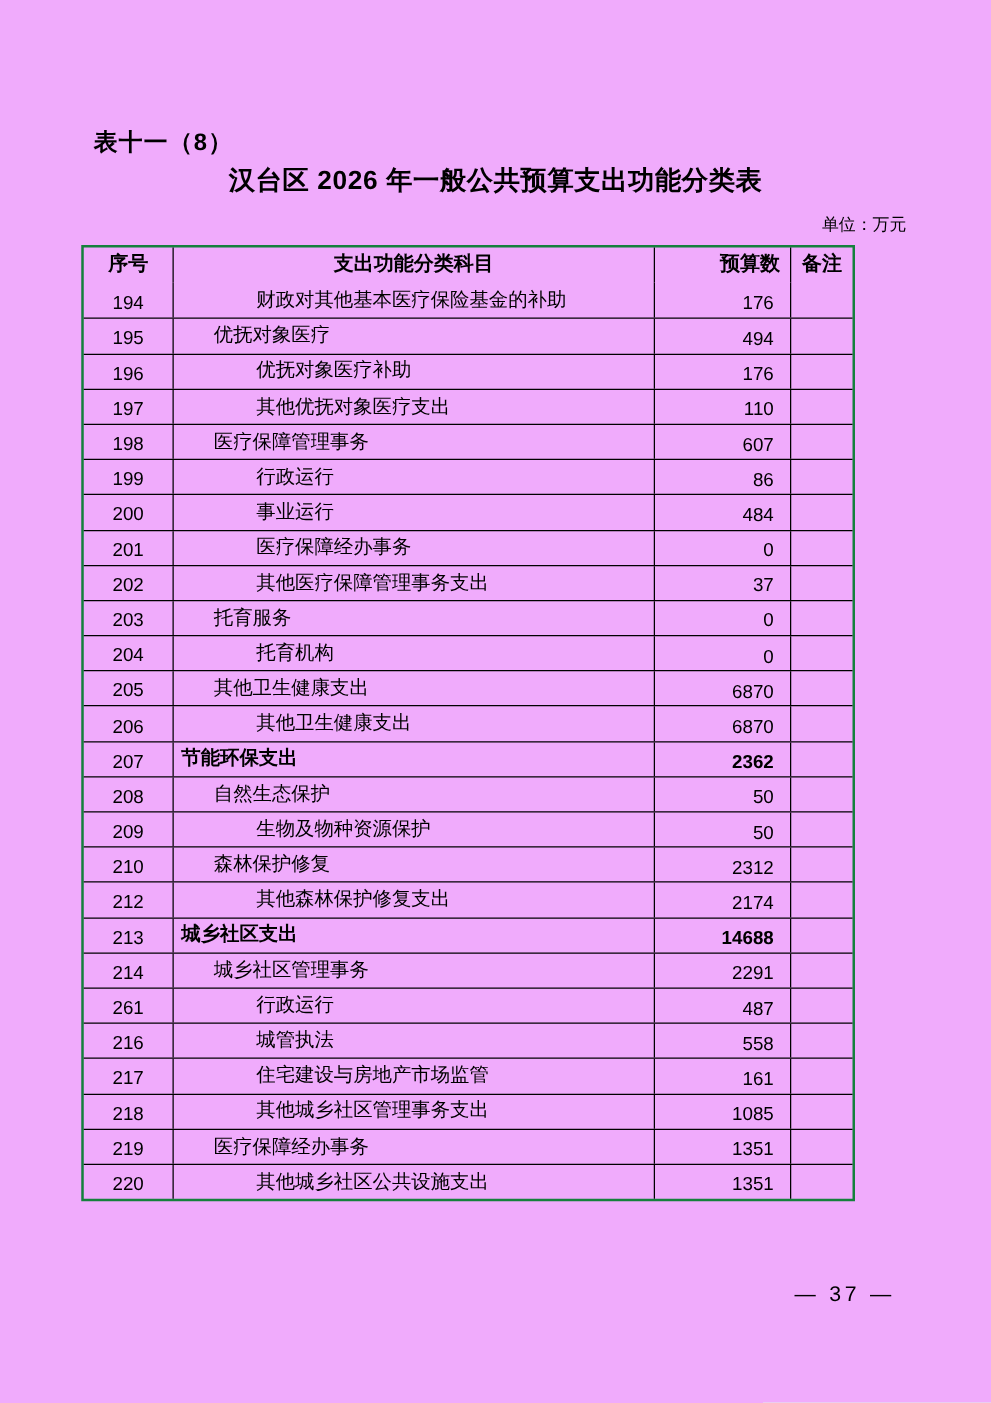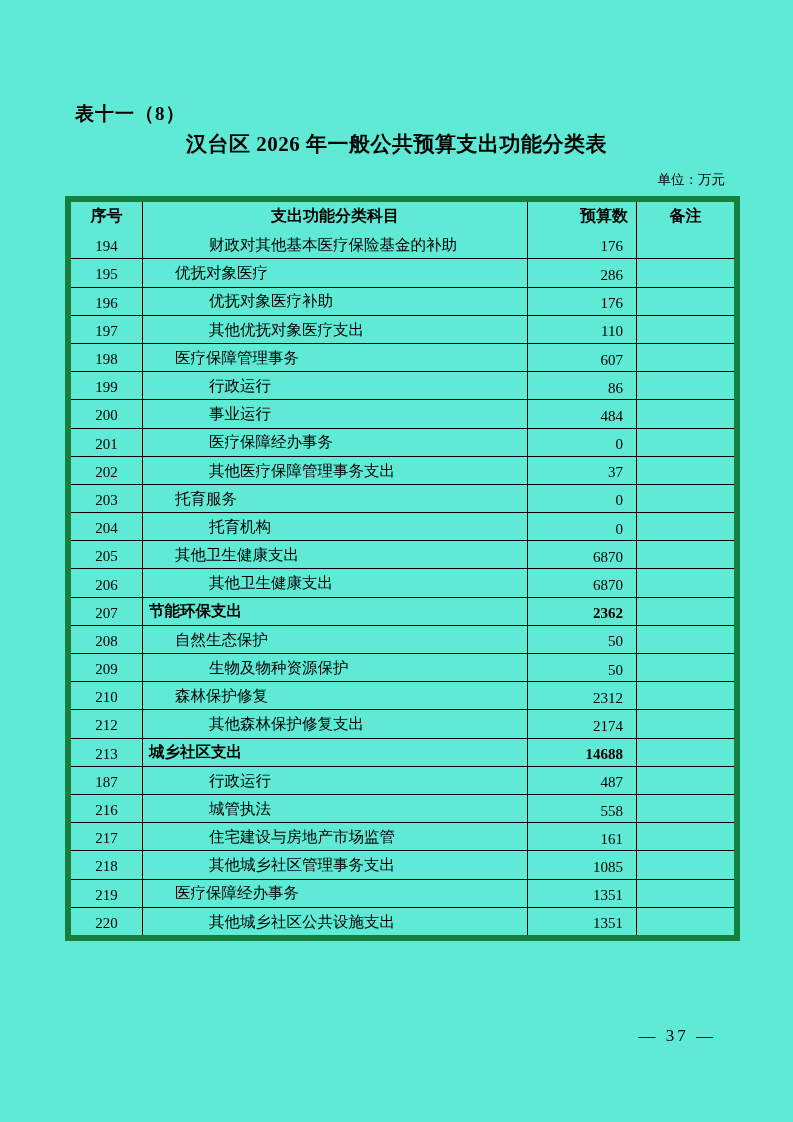--- a/index.html
+++ b/index.html
@@ -1,44 +1,44 @@
 <!DOCTYPE html>
 <html><head>
 <meta charset="utf-8">
 <style>
   html,body{margin:0;padding:0;background:#e8e8e8;}
   .page{
     position:relative;
     width:793px;height:1122px;
     margin:0 auto;
-    background:#5eead4;
+    background:#f0abfc;
     color:#000;
-    font-family:Liberation Serif, serif;
+    font-family:Liberation Sans, sans-serif;
     overflow:hidden;
   }
   .table-label{
     position:absolute;left:75px;top:101px;
     font-size:19px;font-weight:bold;
     letter-spacing:1px;
   }
   .doc-title{
     position:absolute;left:0;right:0;top:130px;
     margin:0;text-align:center;
     font-size:21px;font-weight:bold;
     letter-spacing:0.5px;
   }
   .unit-note{
     position:absolute;right:68px;top:171px;
     font-size:13.5px;
   }
   .budget-table{
     position:absolute;left:65px;top:196px;
-    width:675px;
+    width:619px;
     box-sizing:border-box;
-    border:6px solid #15803d;
+    border:2px solid #15803d;
   }
   .trow{
     display:flex;
     box-sizing:border-box;
     height:28.2px;
   }
   .trow + .trow{border-top:1.5px solid #000;}
   .cell{
     box-sizing:border-box;
     display:flex;align-items:center;
@@ -83,21 +83,21 @@
     <div>
         <div class="trow">
           <div class="cell c-no">194</div>
           <div class="cell c-subject lvl3">财政对其他基本医疗保险基金的补助</div>
           <div class="cell c-budget">176</div>
           <div class="cell c-remark"></div>
         </div>
         <div class="trow">
           <div class="cell c-no">195</div>
           <div class="cell c-subject lvl2">优抚对象医疗</div>
-          <div class="cell c-budget">286</div>
+          <div class="cell c-budget">494</div>
           <div class="cell c-remark"></div>
         </div>
         <div class="trow">
           <div class="cell c-no">196</div>
           <div class="cell c-subject lvl3">优抚对象医疗补助</div>
           <div class="cell c-budget">176</div>
           <div class="cell c-remark"></div>
         </div>
         <div class="trow">
           <div class="cell c-no">197</div>
@@ -189,21 +189,27 @@
           <div class="cell c-budget">2174</div>
           <div class="cell c-remark"></div>
         </div>
         <div class="trow bold">
           <div class="cell c-no">213</div>
           <div class="cell c-subject lvl1">城乡社区支出</div>
           <div class="cell c-budget">14688</div>
           <div class="cell c-remark"></div>
         </div>
         <div class="trow">
-          <div class="cell c-no">187</div>
+          <div class="cell c-no">214</div>
+          <div class="cell c-subject lvl2">城乡社区管理事务</div>
+          <div class="cell c-budget">2291</div>
+          <div class="cell c-remark"></div>
+        </div>
+        <div class="trow">
+          <div class="cell c-no">261</div>
           <div class="cell c-subject lvl3">行政运行</div>
           <div class="cell c-budget">487</div>
           <div class="cell c-remark"></div>
         </div>
         <div class="trow">
           <div class="cell c-no">216</div>
           <div class="cell c-subject lvl3">城管执法</div>
           <div class="cell c-budget">558</div>
           <div class="cell c-remark"></div>
         </div>

